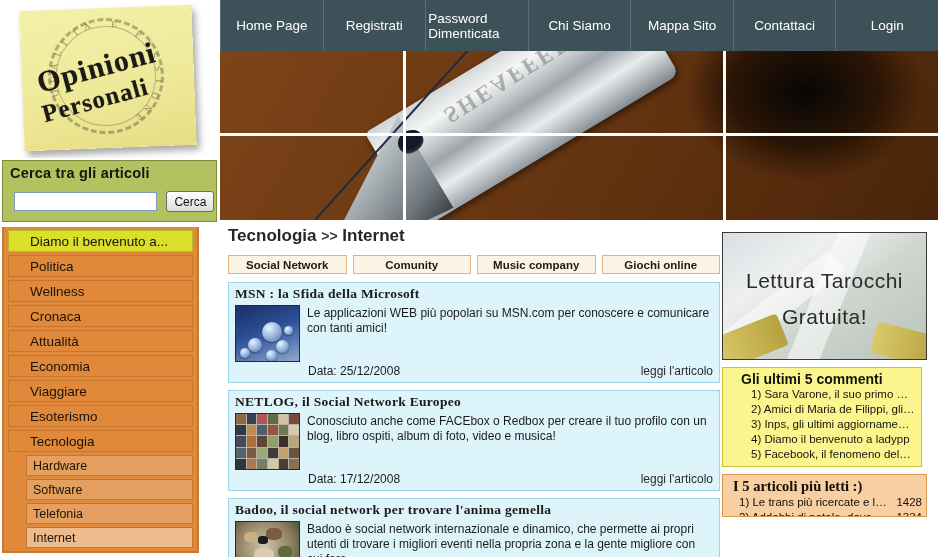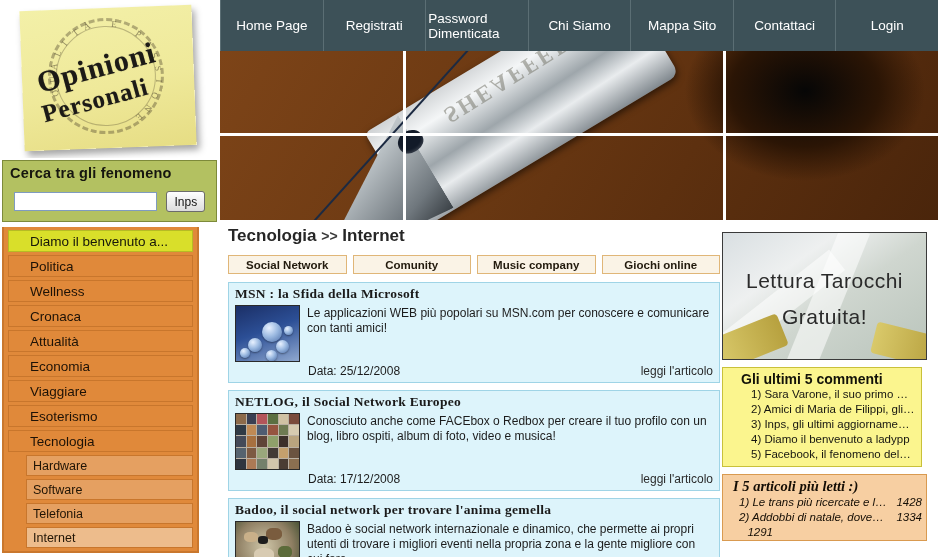--- a/index.html
+++ b/index.html
@@ -240,21 +240,21 @@
     background: #fbf58e; border: 1px solid #c9c13a; padding: 3px 4px 4px 16px;
   }
   #comments-title {
     font-size: 14px; font-weight: bold; color: #121208; padding-left:2px;
   }
   .cm-row { font-size: 11.5px; color: #161610; line-height: 15px; padding-left: 12px; cursor:pointer; }
 
   #top5-panel {
     width: 205px; margin-top: 7px;
     background: #f7cfa2; border: 1px solid #d99a50; padding: 3px 4px 4px 4px;
-    overflow: hidden; height: 67px; font-style: italic;
+    overflow: hidden; height: 43px;
   }
   #top5-title {
     font-family:"Liberation Serif", serif;
     font-size: 14.5px; font-weight: bold; color: #140d04; padding-left: 6px;
   }
   .t5-row {
     display: flex; font-size: 11.5px; color: #150e05; line-height: 15px;
     padding-left: 12px; cursor: pointer;
   }
   .t5-label { flex: 1 1 auto; white-space: nowrap; overflow: hidden; }
@@ -290,24 +290,24 @@
             <span style="left: 116.296px; top: 82.3957px; transform: rotate(110.588deg);">O</span>
             <span style="left: 109.339px; top: 95.5109px; transform: rotate(125.294deg);">N</span>
             <span style="left: 99.2817px; top: 106.431px; transform: rotate(140deg);">E</span>
           </div>
         <div class="logo-word1">Opinioni</div>
         <div class="logo-word2">Personali</div>
       </div>
     </div>
 
     <div id="search-panel">
-      <div id="search-title">Cerca tra gli fenomeno</div>
+      <div id="search-title">Cerca tra gli articoli</div>
       <div id="search-row">
         <input id="search-input" type="text" placeholder="" style="">
-        <button id="search-btn">Inps</button>
+        <button id="search-btn">Cerca</button>
       </div>
     </div>
 
     <div id="cat-nav">
         <div class="cat-item active">Diamo il benvenuto a...</div>
         <div class="cat-item">Politica</div>
         <div class="cat-item">Wellness</div>
         <div class="cat-item">Cronaca</div>
         <div class="cat-item">Attualità</div>
         <div class="cat-item">Economia</div>

